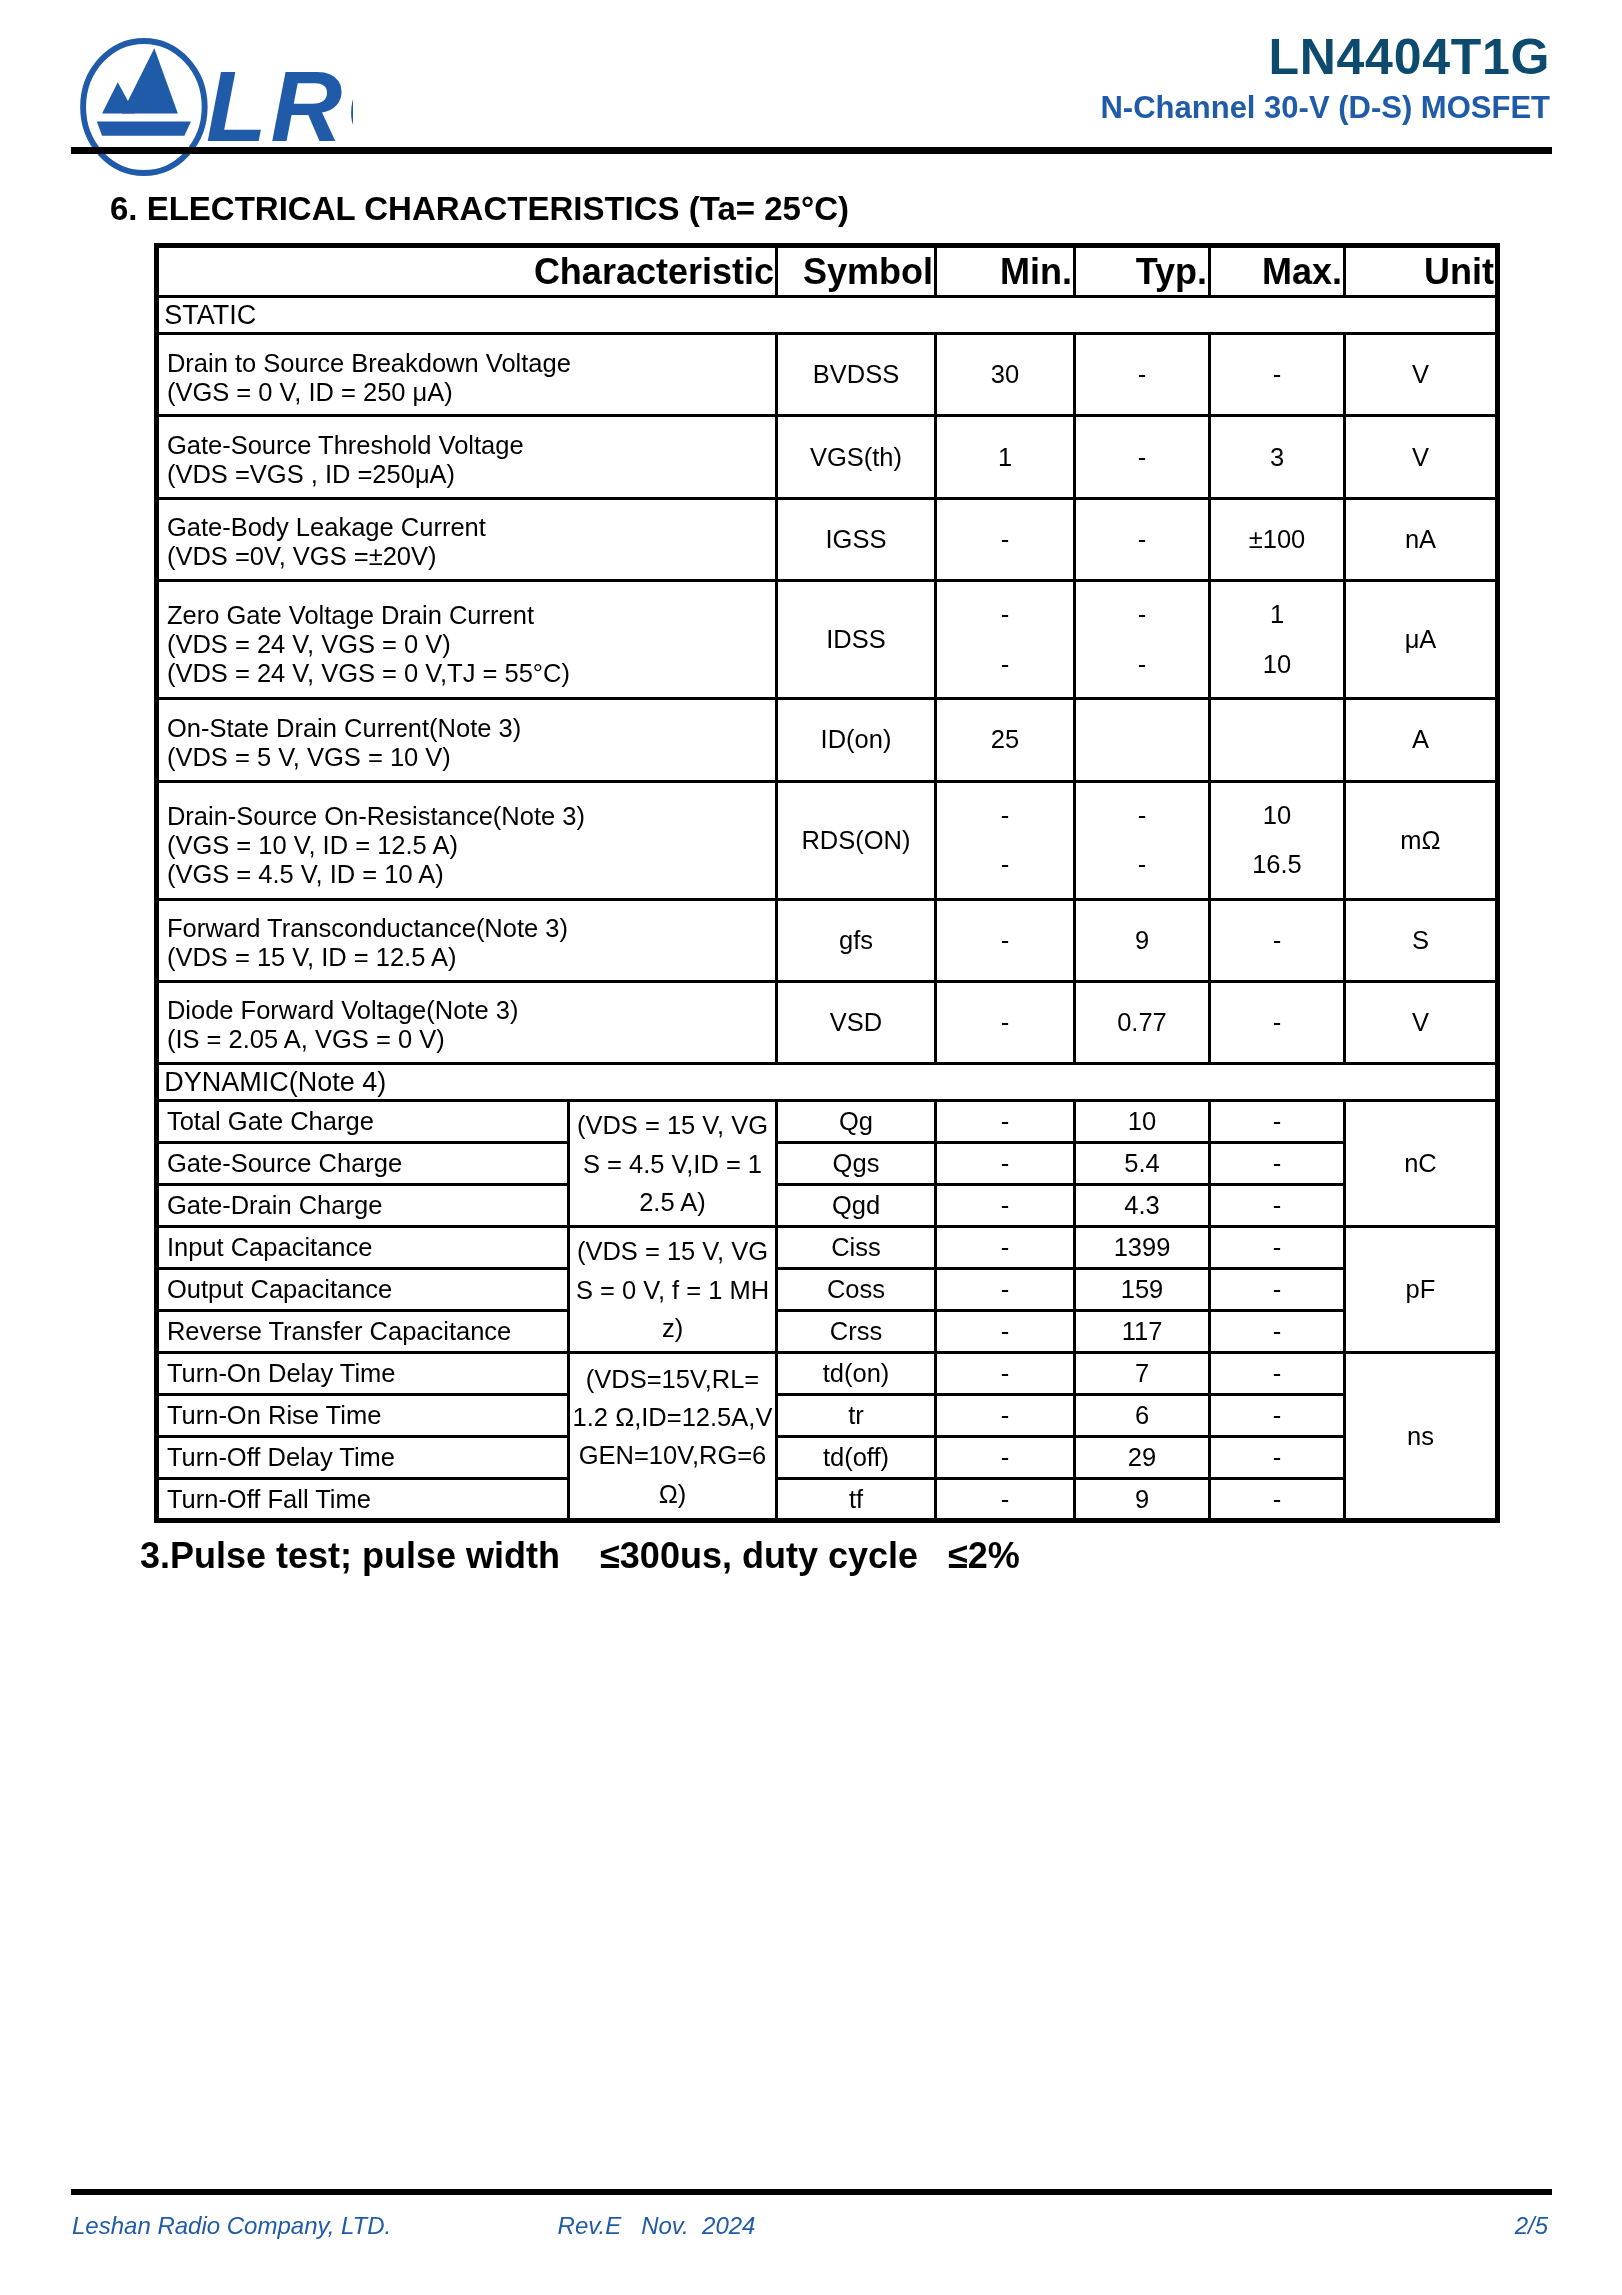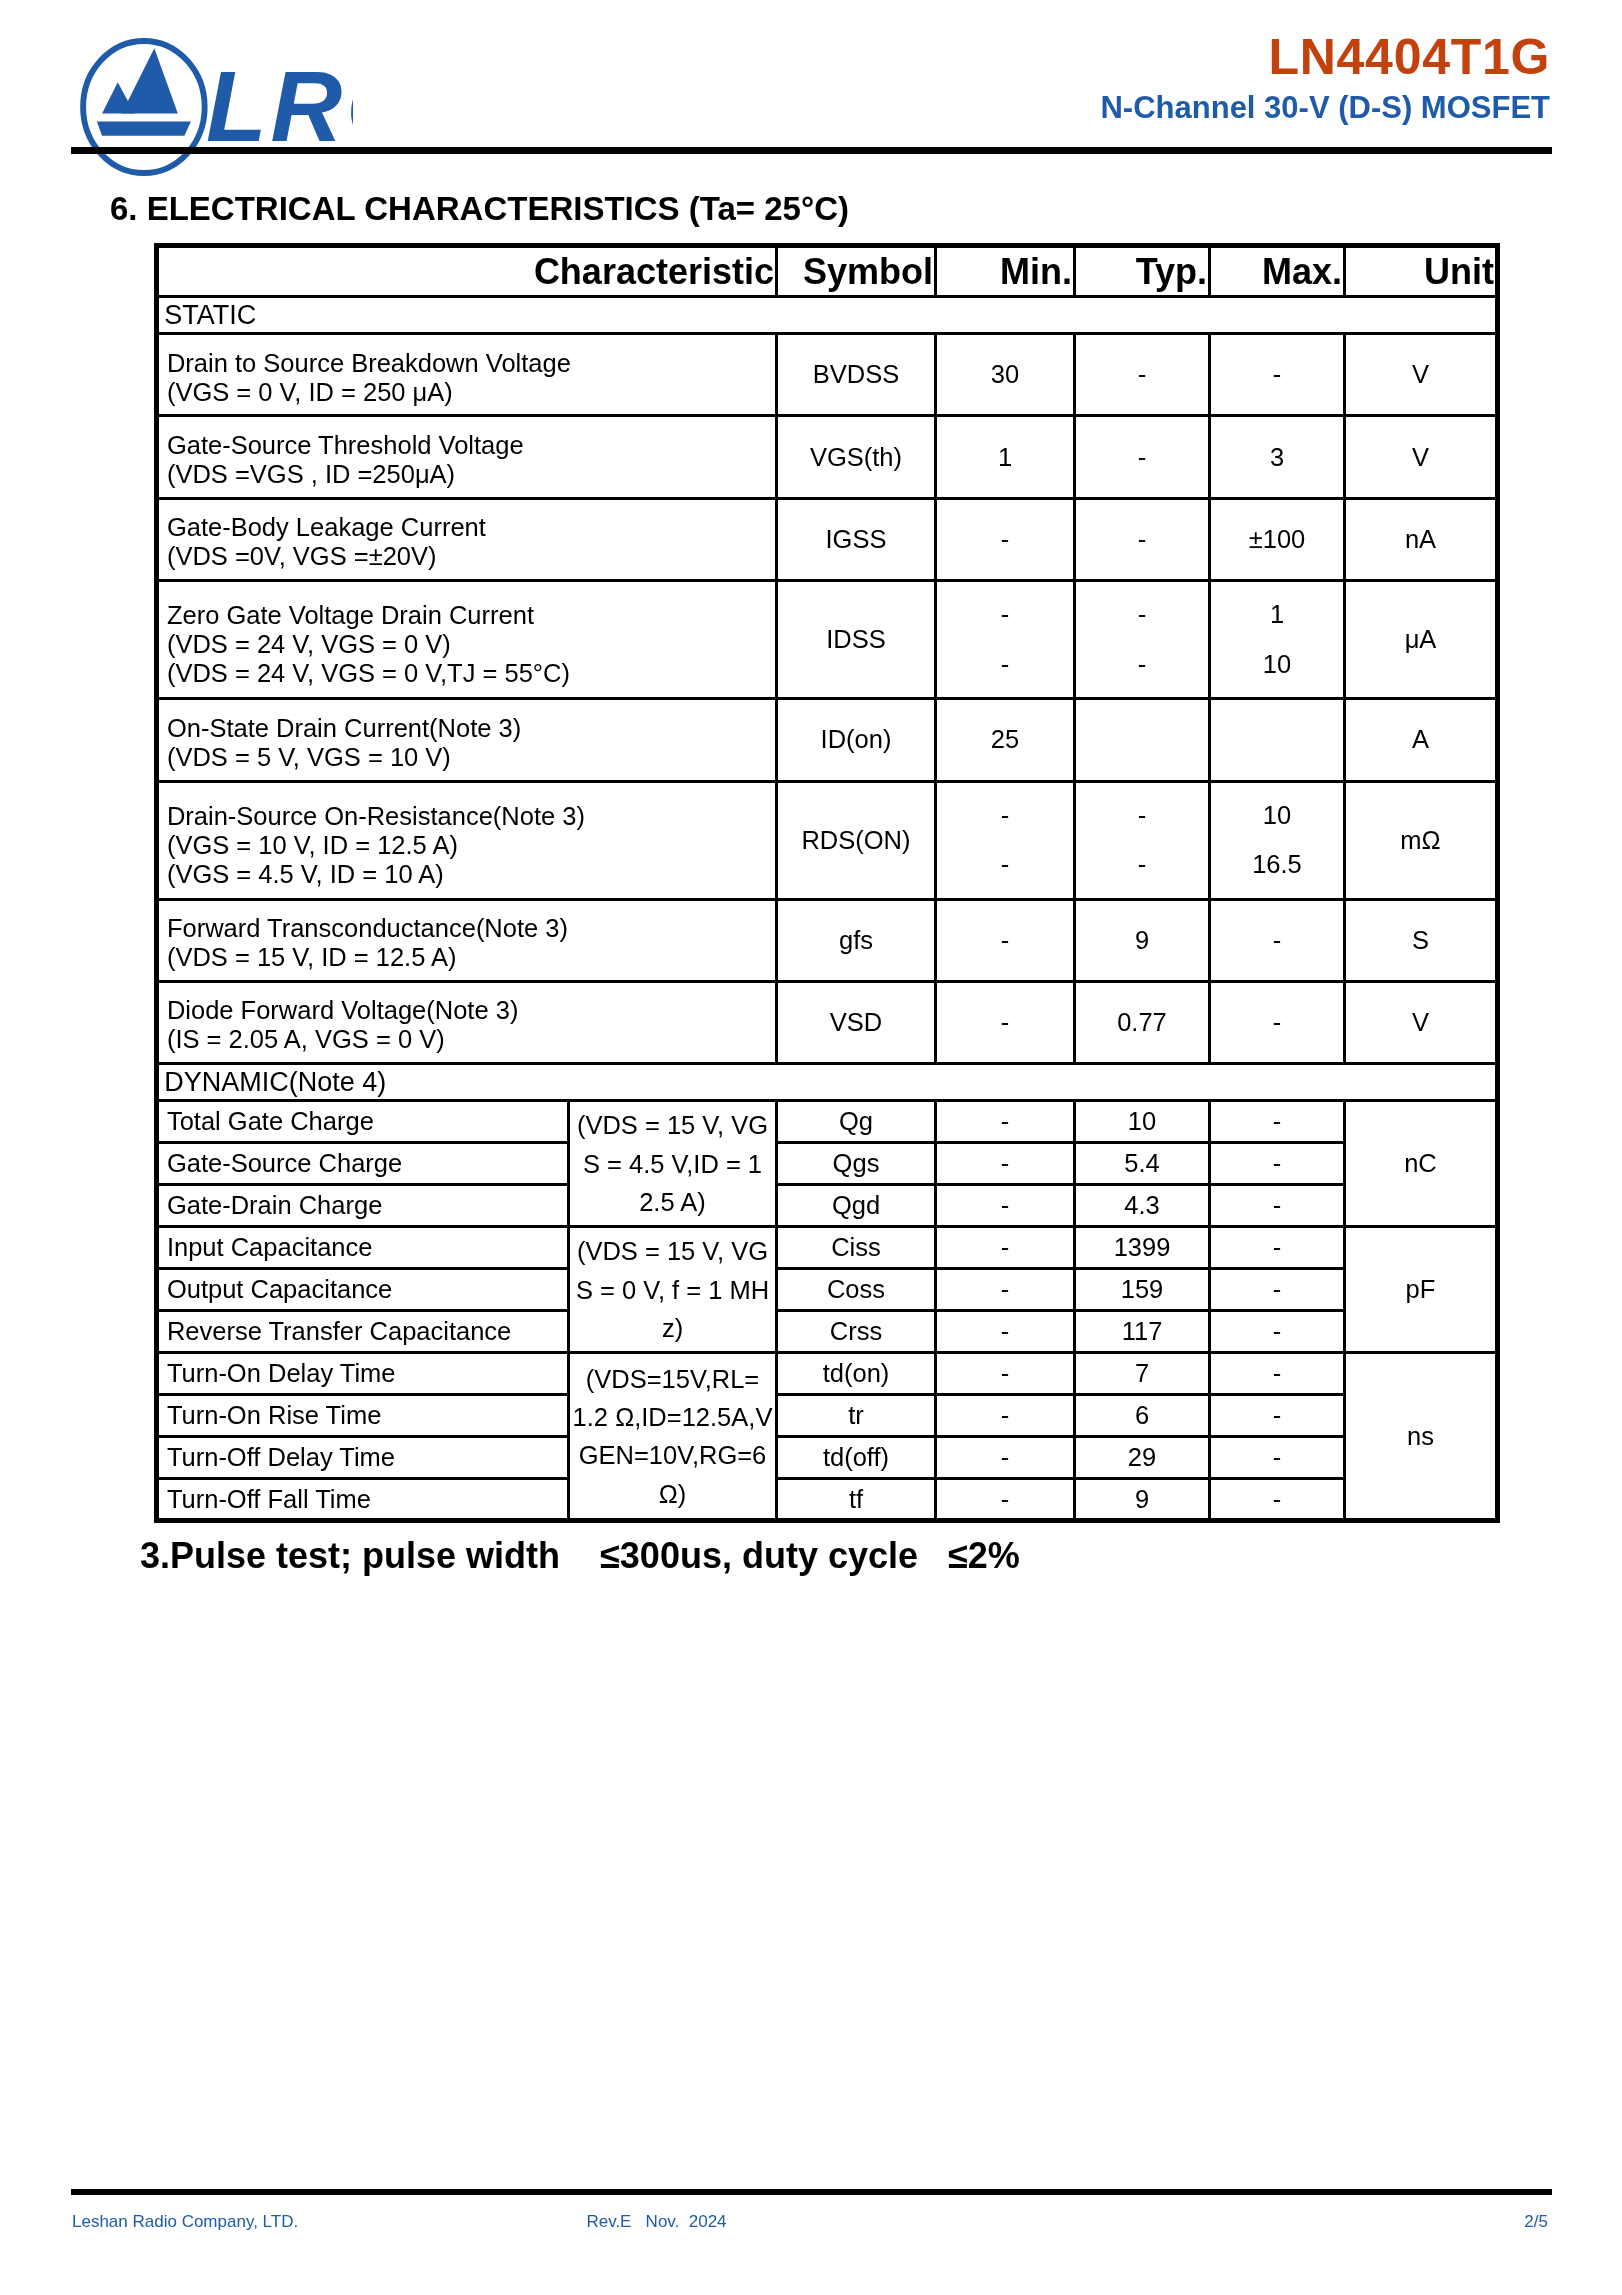--- a/index.html
+++ b/index.html
@@ -1,21 +1,21 @@
 <!DOCTYPE html>
 <html style="font-size:10.5px"><head>
 <meta charset="utf-8">
 <style>
   html,body{margin:0;padding:0;background:#ffffff;}
   body{width:1623px;height:2295px;position:relative;font-family:"Liberation Sans",sans-serif;color:#000;}
   .abs{position:absolute;}
 
   
   #logo{left:72px;top:31px;}
-  #partnum{right:73px;top:27.5px;font-size:50px;font-weight:bold;color:#c2410c;text-align:right;letter-spacing:0.7px;}
+  #partnum{right:73px;top:27.5px;font-size:50px;font-weight:bold;color:#0c4a6e;text-align:right;letter-spacing:0.7px;}
   #subtitle{right:73px;top:90px;font-size:31px;font-weight:bold;color:#1f5ba8;text-align:right;}
   #header-rule{left:71px;top:147px;width:1481px;height:6.5px;background:#000;}
 
   #section-title{left:110px;top:190px;font-size:33px;font-weight:bold;text-align:center;}
 
   
   #spec-wrap{left:154px;top:243px;}
   table.spec{border-collapse:collapse;table-layout:fixed;width:1341px;border:5.2px solid #000;}
   table.spec td,table.spec th{border:3.9px solid #000;overflow:hidden;}
   th{font-size:36px;font-weight:bold;text-align:right;vertical-align:middle;}
@@ -30,21 +30,21 @@
   .label-cell{font-size:27px;text-align:left;vertical-align:middle;padding-left:5.2px;}
   .dname{font-size:25.5px;text-align:left;vertical-align:middle;padding-left:7.9px;white-space:nowrap;}
   .dcond{font-size:25.5px;text-align:center;vertical-align:middle;word-break:break-all;line-height:1.5;padding:1.3px 2.6px;}
 
   
   #notes{left:140px;top:1538px;font-size:36px;line-height:1.0;font-weight:bold;}
   #notes .note{margin-bottom:17px;white-space:pre-wrap;}
 
   
   #footer-rule{left:71px;top:2189px;width:1481px;height:5.9px;background:#000;}
-  .ftext{top:2212px;font-size:17px;color:#1f5ba8;white-space:pre;}
+  .ftext{top:2212px;font-size:24px;color:#1f5ba8;white-space:pre;font-style:italic;}
   #f-left{left:72px;}
   #f-center{left:0;width:1313px;text-align:center;}
   #f-right{right:75px;}
 </style>
 </head>
 <body>
 
 <div class="abs" id="logo">
   <svg width="281" height="154" viewBox="0 0 430 235">
     <ellipse cx="110" cy="116" rx="93" ry="101" fill="none" stroke="#1f5ba8" stroke-width="9"></ellipse>

